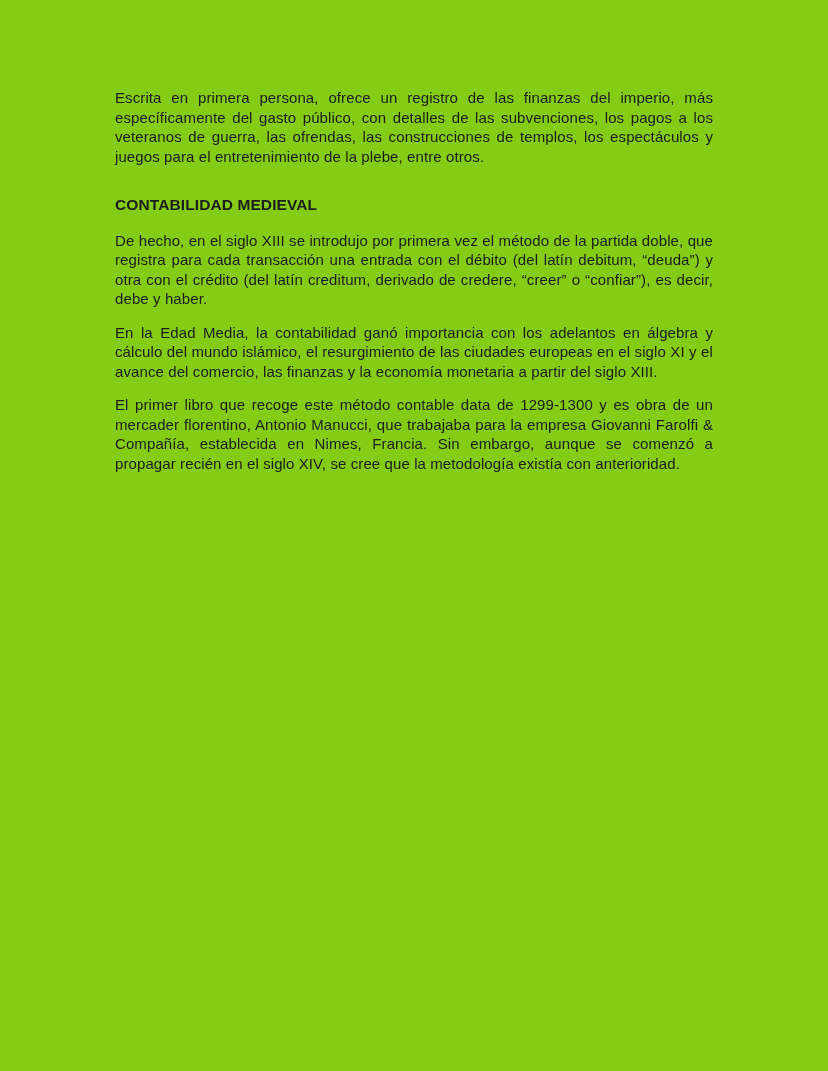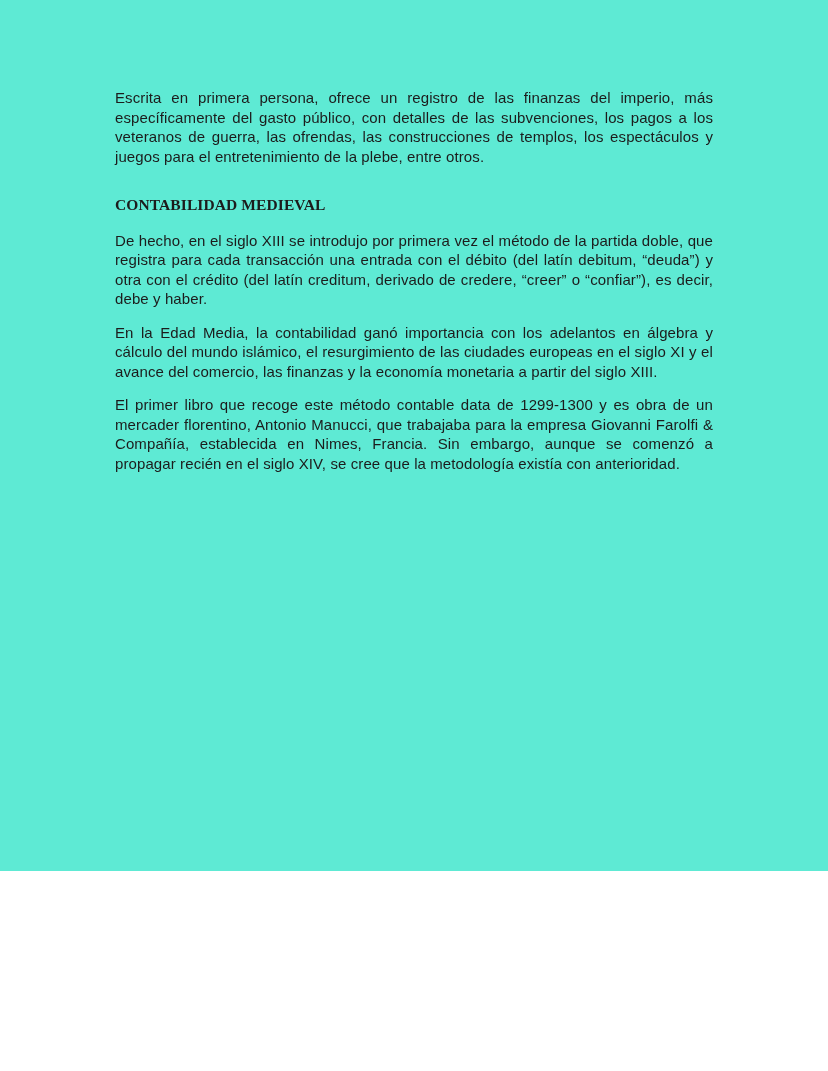--- a/index.html
+++ b/index.html
@@ -3,22 +3,22 @@
 <meta charset="utf-8">
 <style>
   html, body {
     margin: 0;
     padding: 0;
     background: #ffffff;
   }
   .page {
     position: relative;
     width: 828px;
-    height: 871px;
-    background: #5eead4;
+    height: 1071px;
+    background: #84cc16;
     overflow: hidden;
     font-family: "Liberation Sans", "DejaVu Sans", sans-serif;
     color: #1c1c1c;
   }
   .doc-body {
     position: absolute;
     top: 88px;
     left: 115px;
     width: 598px;
   }
@@ -30,21 +30,20 @@
     color: #1c1c1c;
     letter-spacing: 0.1px;
   }
   .heading {
     font-size: 15.5px;
     line-height: 19.5px;
     font-weight: bold;
     margin: 29px 0 16px 0;
     color: #1c1c1c;
     letter-spacing: 0.1px;
-    font-family: Liberation Serif, serif;
   }
 </style>
 </head>
 <body>
 
 <div class="page">
   <div class="doc-body">
     <p class="par">Escrita en primera persona, ofrece un registro de las finanzas del imperio, más específicamente del gasto público, con detalles de las subvenciones, los pagos a los veteranos de guerra, las ofrendas, las construcciones de templos, los espectáculos y juegos para el entretenimiento de la plebe, entre otros.</p>
 
     <p class="heading">CONTABILIDAD MEDIEVAL</p>

